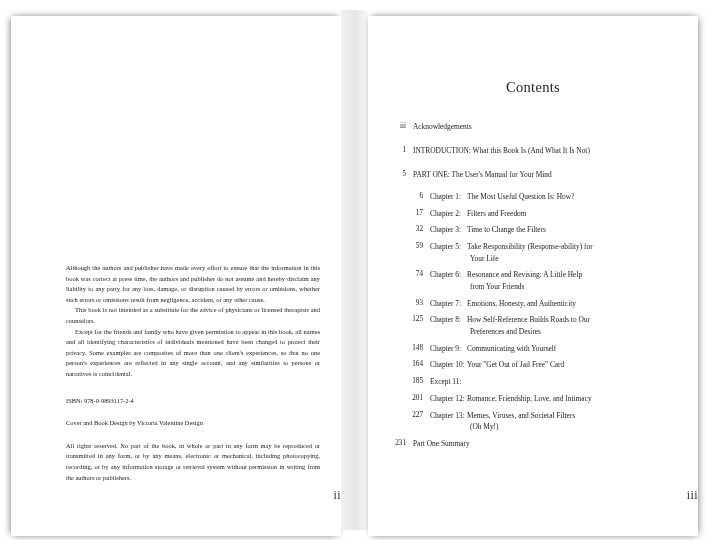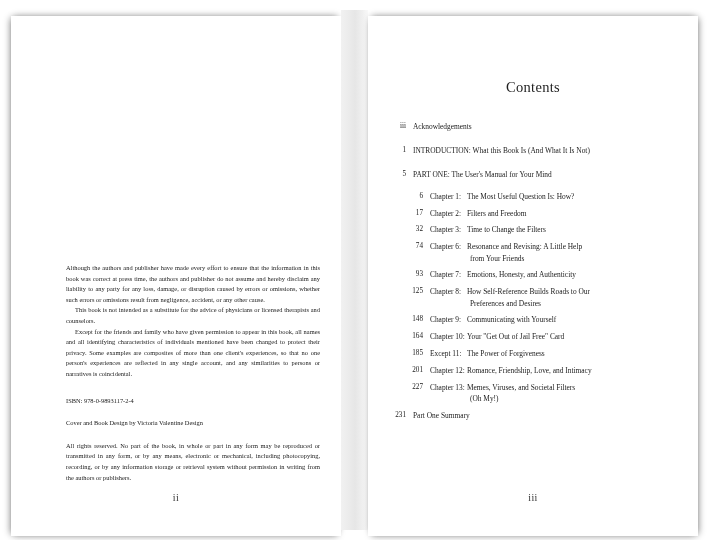--- a/index.html
+++ b/index.html
@@ -153,22 +153,22 @@
   .toc-text .cont {
     display: block;
     padding-left: 3px;
   }
 
   .folio {
     position: absolute;
     bottom: 33px;
     left: 0;
     width: 330px;
-    text-align: center;
-    font-size: 10px;
+    text-align: right;
+    font-size: 12px;
     color: #333333;
     letter-spacing: 0.4px;
   }
 </style>
 </head>
 <body>
 
 <div id="spread">
 
   <div class="page page-left">
@@ -222,20 +222,25 @@
           <span class="toc-num">17</span>
           <span class="toc-label">Chapter 2:</span>
           <span class="toc-text">Filters and Freedom</span>
         </div>
         <div class="toc-row lvl-chap">
           <span class="toc-num">32</span>
           <span class="toc-label">Chapter 3:</span>
           <span class="toc-text">Time to Change the Filters</span>
         </div>
         <div class="toc-row lvl-chap">
+          <span class="toc-num">59</span>
+          <span class="toc-label">Chapter 5:</span>
+          <span class="toc-text">Take Responsibility (Response-ability) for<span class="cont">Your Life</span></span>
+        </div>
+        <div class="toc-row lvl-chap">
           <span class="toc-num">74</span>
           <span class="toc-label">Chapter 6:</span>
           <span class="toc-text">Resonance and Revising: A Little Help<span class="cont">from Your Friends</span></span>
         </div>
         <div class="toc-row lvl-chap">
           <span class="toc-num">93</span>
           <span class="toc-label">Chapter 7:</span>
           <span class="toc-text">Emotions, Honesty, and Authenticity</span>
         </div>
         <div class="toc-row lvl-chap">
@@ -249,21 +254,20 @@
           <span class="toc-text">Communicating with Yourself</span>
         </div>
         <div class="toc-row lvl-chap">
           <span class="toc-num">164</span>
           <span class="toc-label">Chapter 10:</span>
           <span class="toc-text">Your "Get Out of Jail Free" Card</span>
         </div>
         <div class="toc-row lvl-chap">
           <span class="toc-num">185</span>
           <span class="toc-label">Except 11:</span>
-          <span class="toc-text">The Power of Forgiveness</span>
         </div>
         <div class="toc-row lvl-chap">
           <span class="toc-num">201</span>
           <span class="toc-label">Chapter 12:</span>
           <span class="toc-text">Romance, Friendship, Love, and Intimacy</span>
         </div>
         <div class="toc-row lvl-chap">
           <span class="toc-num">227</span>
           <span class="toc-label">Chapter 13:</span>
           <span class="toc-text">Memes, Viruses, and Societal Filters<span class="cont">(Oh My!)</span></span>

